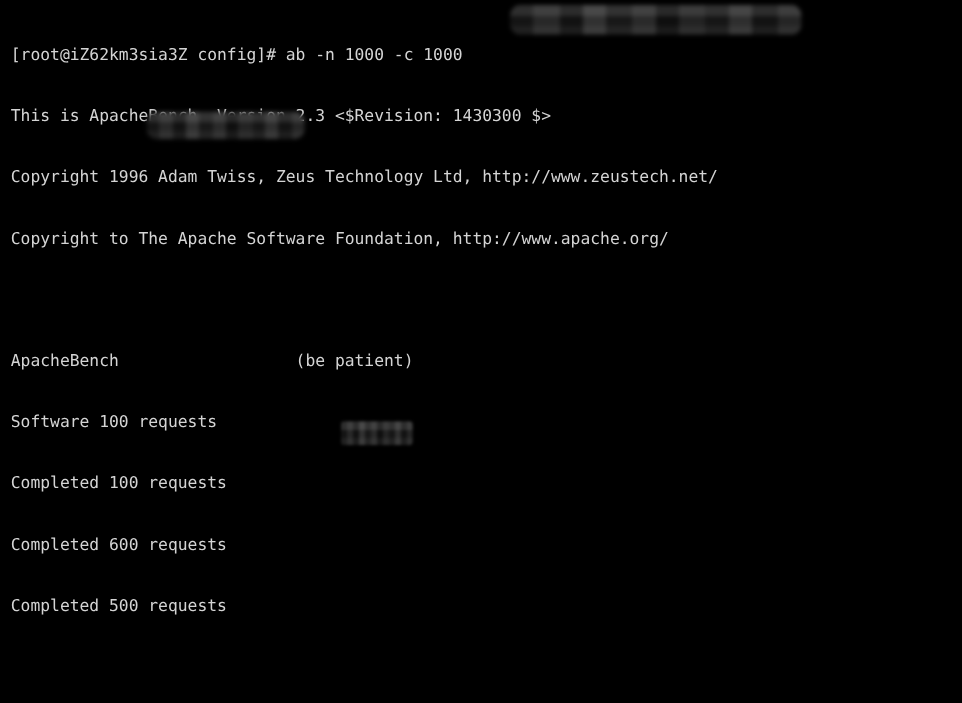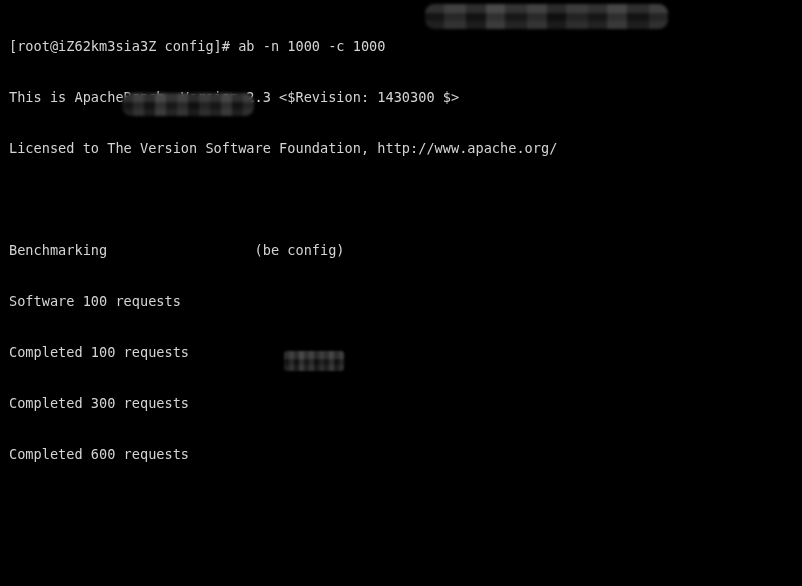--- a/index.html
+++ b/index.html
@@ -74,27 +74,28 @@
   #redaction-sname { left: 284px; top: 351px; width: 60px;  height: 20px; border-radius: 3px; filter: blur(1.3px); }
 </style>
 </head>
 <body>
 
 <div id="terminal">
 
   <div id="screen">
     <span class="line">[root@iZ62km3sia3Z config]# ab -n 1000 -c 1000 </span>
     <span class="line">This is ApacheBench, Version 2.3 &lt;$Revision: 1430300 $&gt;</span>
-    <span class="line">Licensed to The Version Software Foundation, http://www.apache.org/</span>
+    <span class="line">Copyright 1996 Adam Twiss, Zeus Technology Ltd, http://www.zeustech.net/</span>
+    <span class="line">Copyright to The Apache Software Foundation, http://www.apache.org/</span>
     <span class="line blank"></span>
-    <span class="line">Benchmarking                  (be config)</span>
+    <span class="line">ApacheBench                  (be patient)</span>
     <span class="line">Software 100 requests</span>
     <span class="line">Completed 100 requests</span>
-    <span class="line">Completed 300 requests</span>
     <span class="line">Completed 600 requests</span>
+    <span class="line">Completed 500 requests</span>
     
     
     
     
     
     
     
     
     
     

